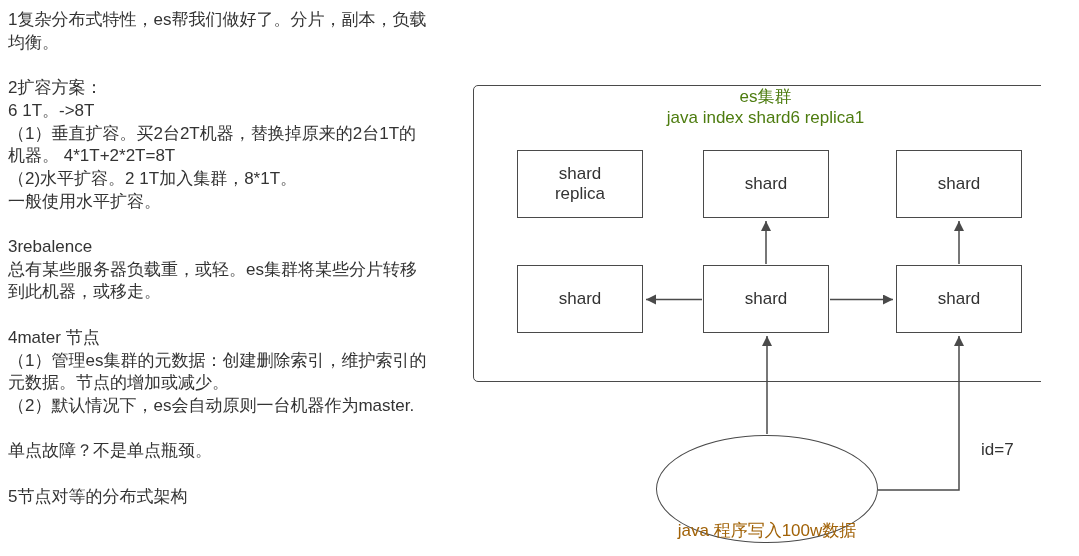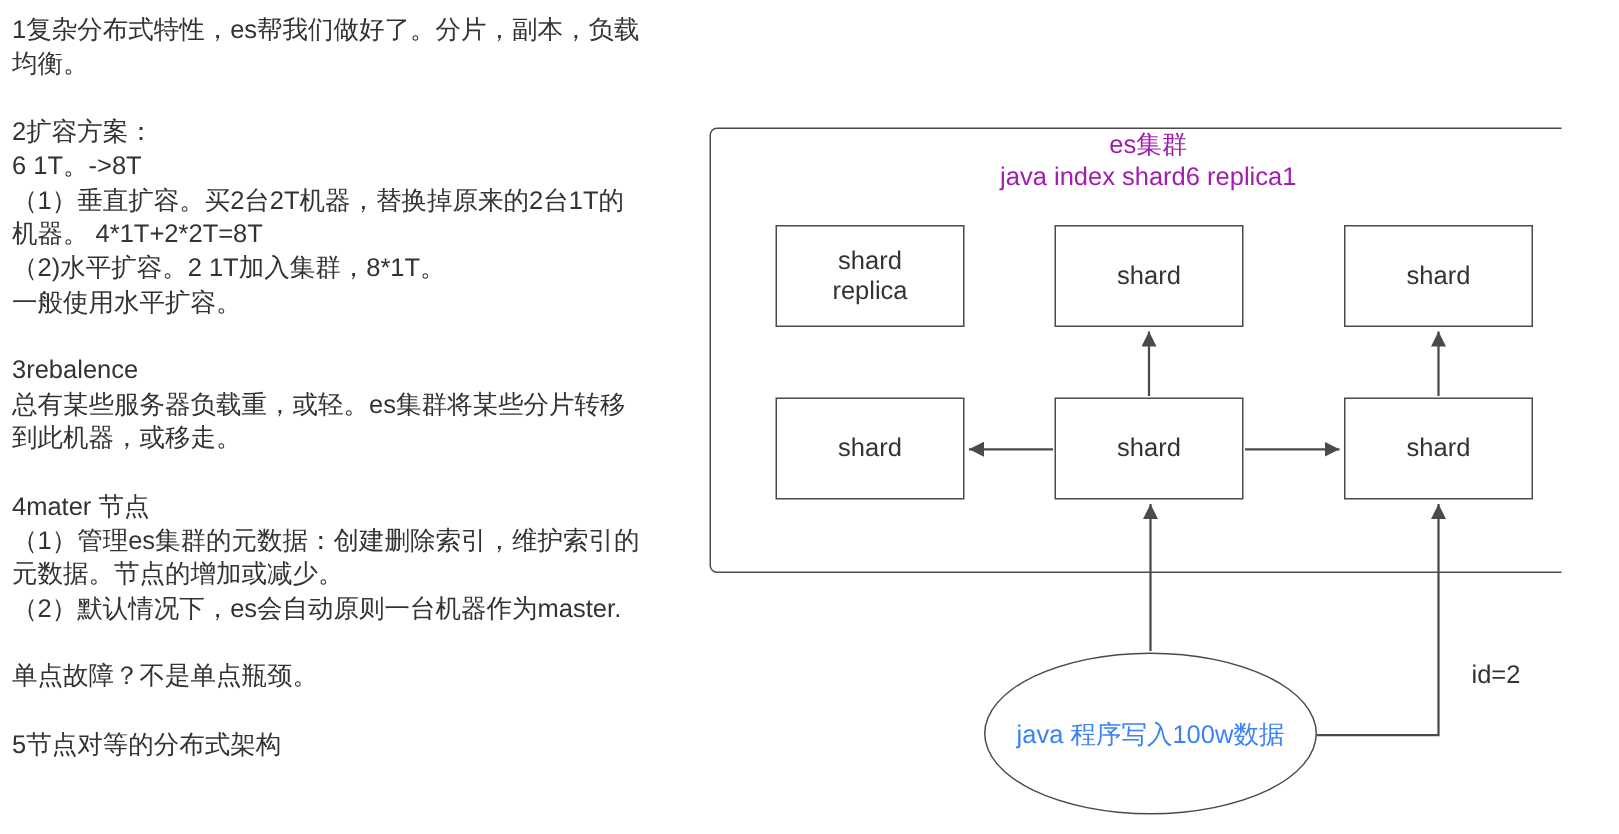--- a/index.html
+++ b/index.html
@@ -11,39 +11,39 @@
     position:absolute;left:8px;top:9px;
     font-size:17px;line-height:22.7px;white-space:pre;color:#333333;
   }
   .cluster-box{
     position:absolute;left:473px;top:85px;width:585px;height:297px;
     border:1.5px solid #4a4a4a;border-radius:5px;background:#ffffff;
     box-sizing:border-box;
   }
   .cluster-title{
     position:absolute;left:473px;top:87px;width:585px;
-    text-align:center;font-size:17px;line-height:20.5px;color:#a21caf;
+    text-align:center;font-size:17px;line-height:20.5px;color:#4d7c0f;
   }
   .node{
     position:absolute;width:126px;height:68px;
     border:1.5px solid #4a4a4a;background:#ffffff;box-sizing:border-box;
     display:flex;align-items:center;justify-content:center;
     text-align:center;font-size:17px;line-height:20px;white-space:pre-line;
   }
   .n-tl{left:517px;top:150px}
   .n-tm{left:703px;top:150px}
   .n-tr{left:896px;top:150px}
   .n-bl{left:517px;top:265px}
   .n-bm{left:703px;top:265px}
   .n-br{left:896px;top:265px}
   .source-ellipse{
     position:absolute;left:656px;top:435px;width:222px;height:108px;
     border:1.5px solid #4a4a4a;border-radius:50%;background:#ffffff;box-sizing:border-box;
-    display:flex;align-items:center;justify-content:center;
-    font-size:17px;color:#3b82f6;
+    display:flex;align-items:flex-end;justify-content:center;
+    font-size:17px;color:#a16207;
   }
   .id-label{
     position:absolute;left:981px;top:440px;font-size:17px;color:#333333;
   }
   .connectors{
     position:absolute;left:0;top:0;width:1079px;height:556px;pointer-events:none;
   }
 </style>
 </head>
 <body>
@@ -85,21 +85,21 @@
   <div class="node n-tm">shard</div>
   <div class="node n-tr">shard</div>
   <div class="node n-bl">shard</div>
   <div class="node n-bm">shard</div>
   <div class="node n-br">shard</div>
 
   <div class="source-ellipse">
     <span>java 程序写入100w数据</span>
   </div>
 
-  <div class="id-label">id=2</div>
+  <div class="id-label">id=7</div>
 
   <svg class="connectors" viewBox="0 0 1079 556" xmlns="http://www.w3.org/2000/svg">
     <defs>
       <marker id="arrow" markerUnits="userSpaceOnUse" markerWidth="12" markerHeight="12" refX="10" refY="5" orient="auto">
         <path d="M0,0 L10,5 L0,10 Z" fill="#4a4a4a"></path>
       </marker>
     </defs>
     <line x1="766" y1="264" x2="766" y2="221" stroke="#4a4a4a" stroke-width="1.5" marker-end="url(#arrow)"></line>
     <line x1="959" y1="264" x2="959" y2="221" stroke="#4a4a4a" stroke-width="1.5" marker-end="url(#arrow)"></line>
     <line x1="702" y1="299.5" x2="646" y2="299.5" stroke="#4a4a4a" stroke-width="1.5" marker-end="url(#arrow)"></line>

